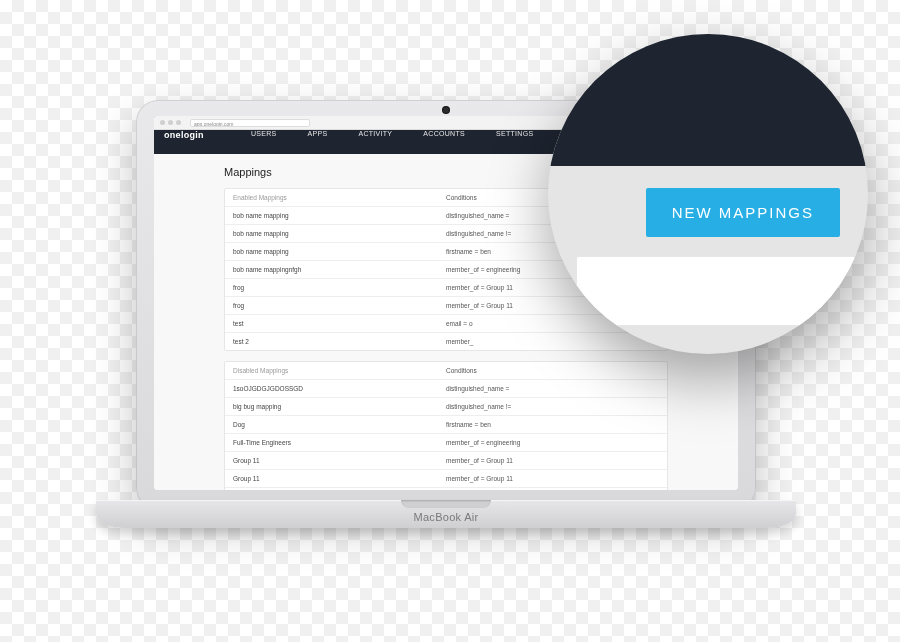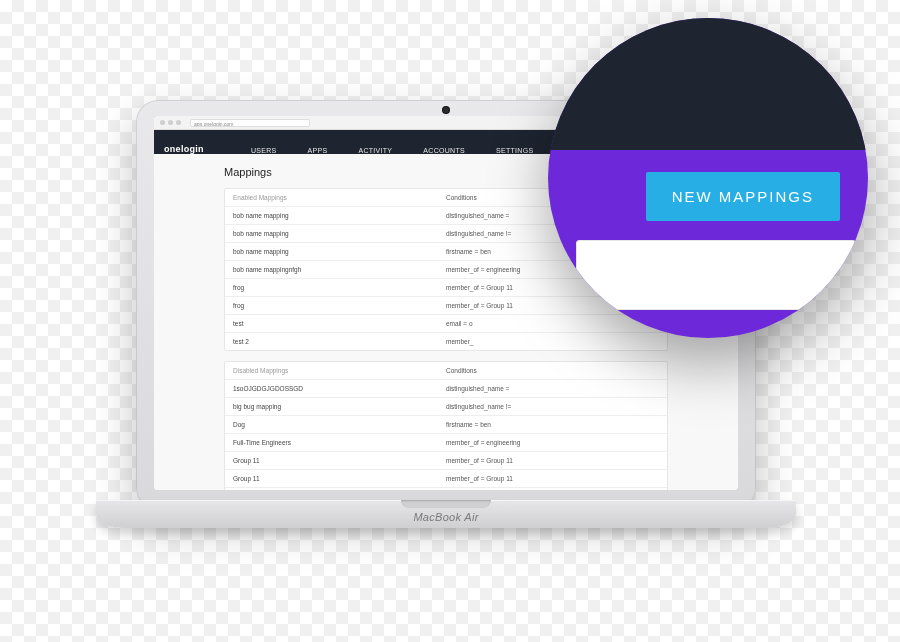--- a/index.html
+++ b/index.html
@@ -74,21 +74,21 @@
     padding: 0 3px;
     color: #888;
     overflow: hidden;
     white-space: nowrap;
   }
   .nav-bar {
     background: #1e2430;
     color: #fff;
     height: 24px;
     display: flex;
-    align-items: flex-end;
+    align-items: flex-start;
     padding: 0 10px;
     gap: 31px;
     font-size: 7px;
     letter-spacing: 0.3px;
   }
   .brand { font-weight: 600; font-size: 9px; margin-right: 16px; }
   .nav-item { color: #e6e6e6; font-weight: 500; }
   .page-body {
     flex: 1;
     background: #f8f8f8;
@@ -138,32 +138,31 @@
     box-shadow: inset 0 1px 2px rgba(0,0,0,0.2);
   }
   .macbook-label {
     position: absolute;
     bottom: 5px;
     left: 0; right: 0;
     text-align: center;
     font-size: 11px;
     color: #7a7a7a;
     letter-spacing: 0.3px;
-    font-style: italic;
   }
 
   
   .magnifier {
     position: absolute;
     left: 548px;
-    top: 18px;
+    top: 34px;
     width: 320px;
     height: 320px;
     border-radius: 50%;
-    background: #6d28d9;
+    background: #e5e5e5;
     box-shadow: 0 25px 60px rgba(0,0,0,0.35);
     overflow: hidden;
   }
   .mag-top {
     height: 132px;
     background: #1e2430;
   }
   .mag-body {
     padding: 22px 28px;
     display: flex;

